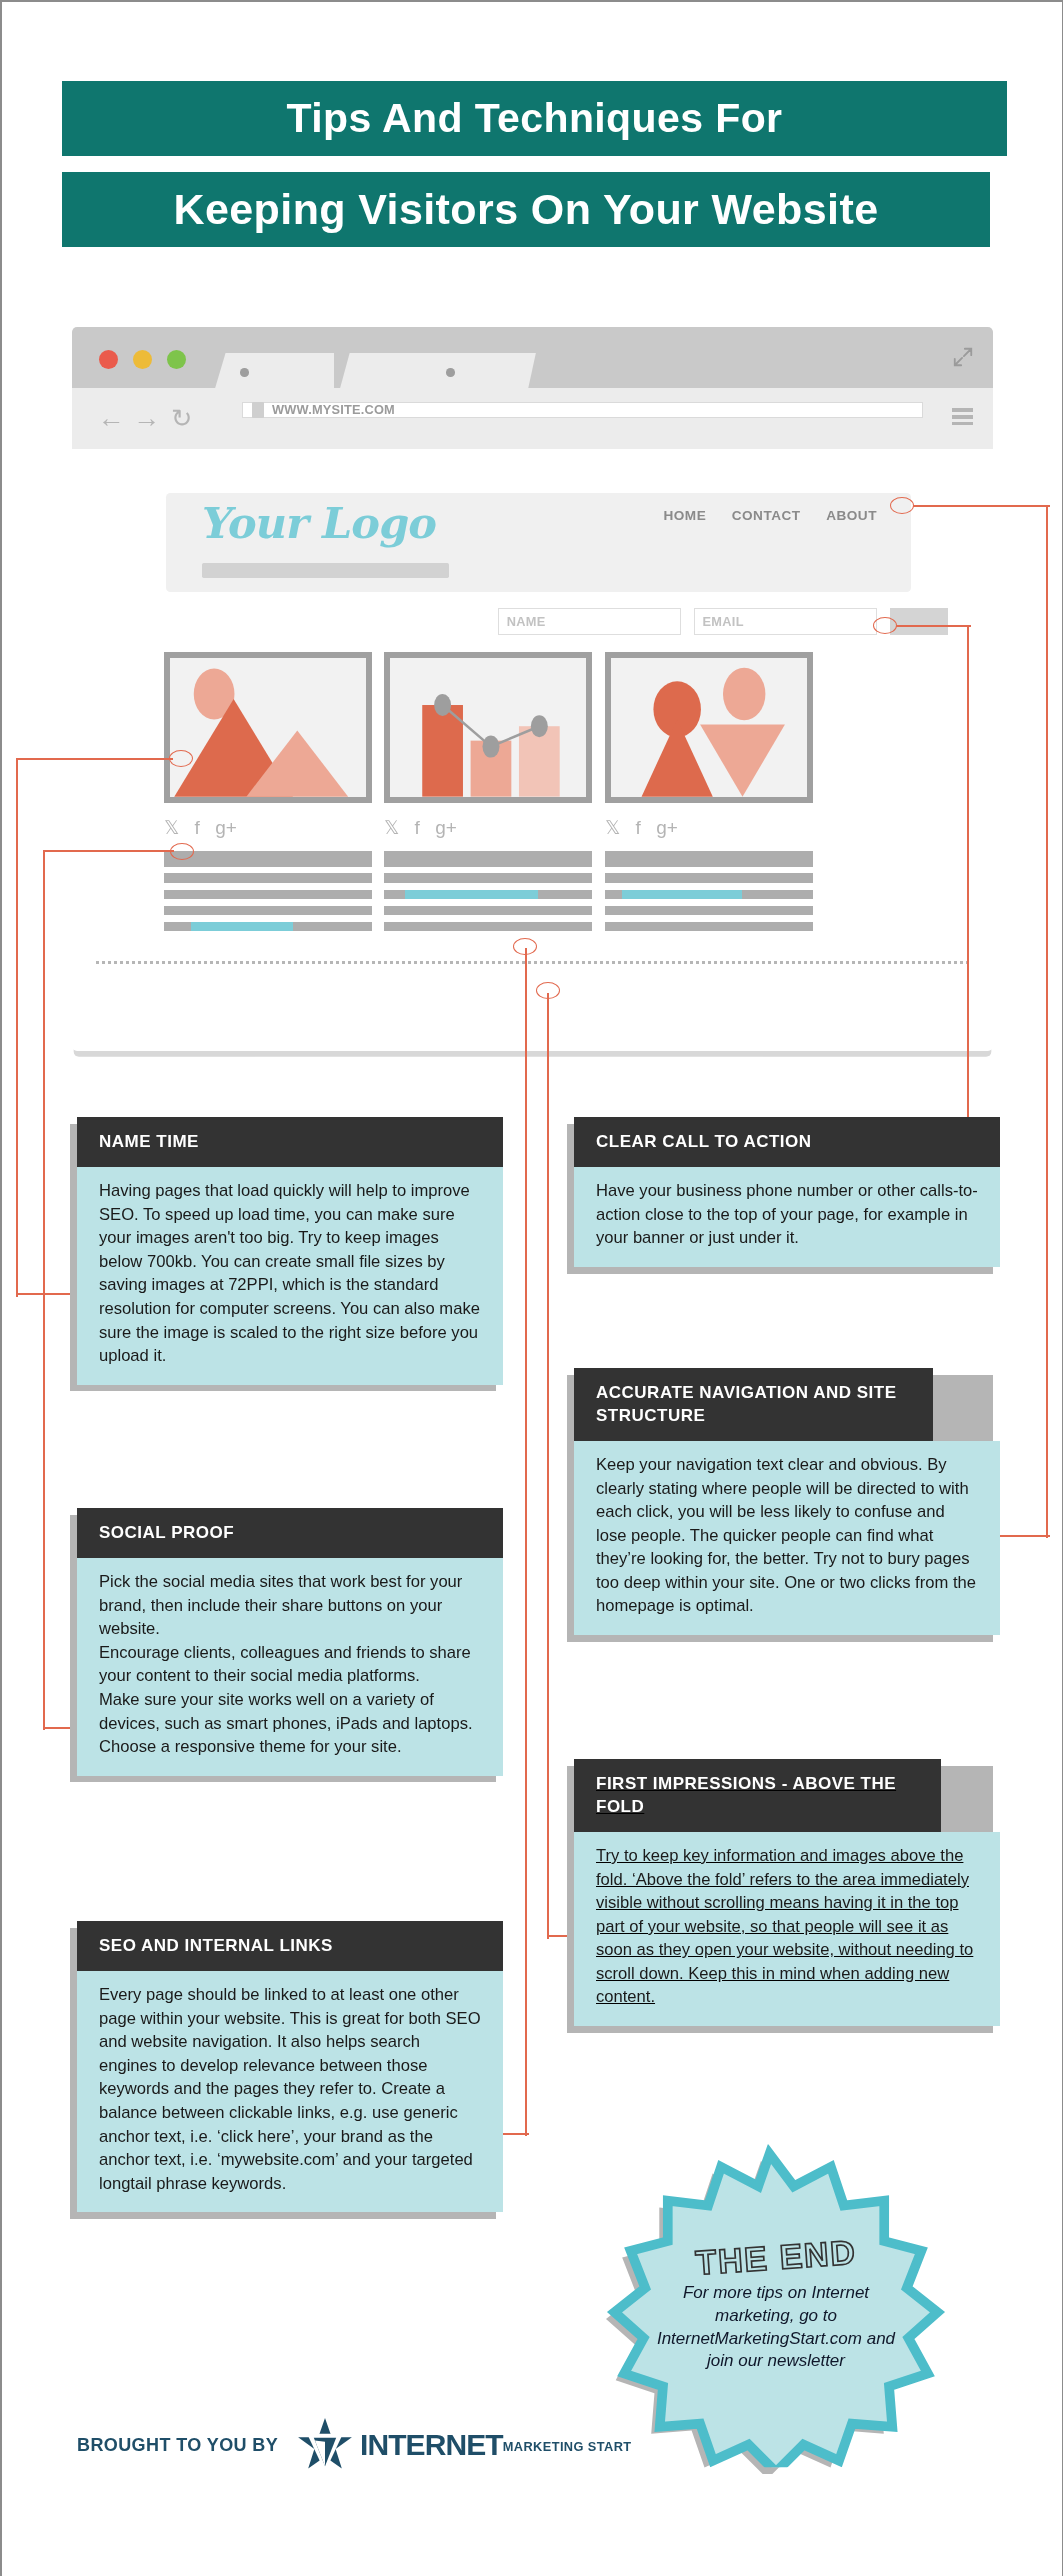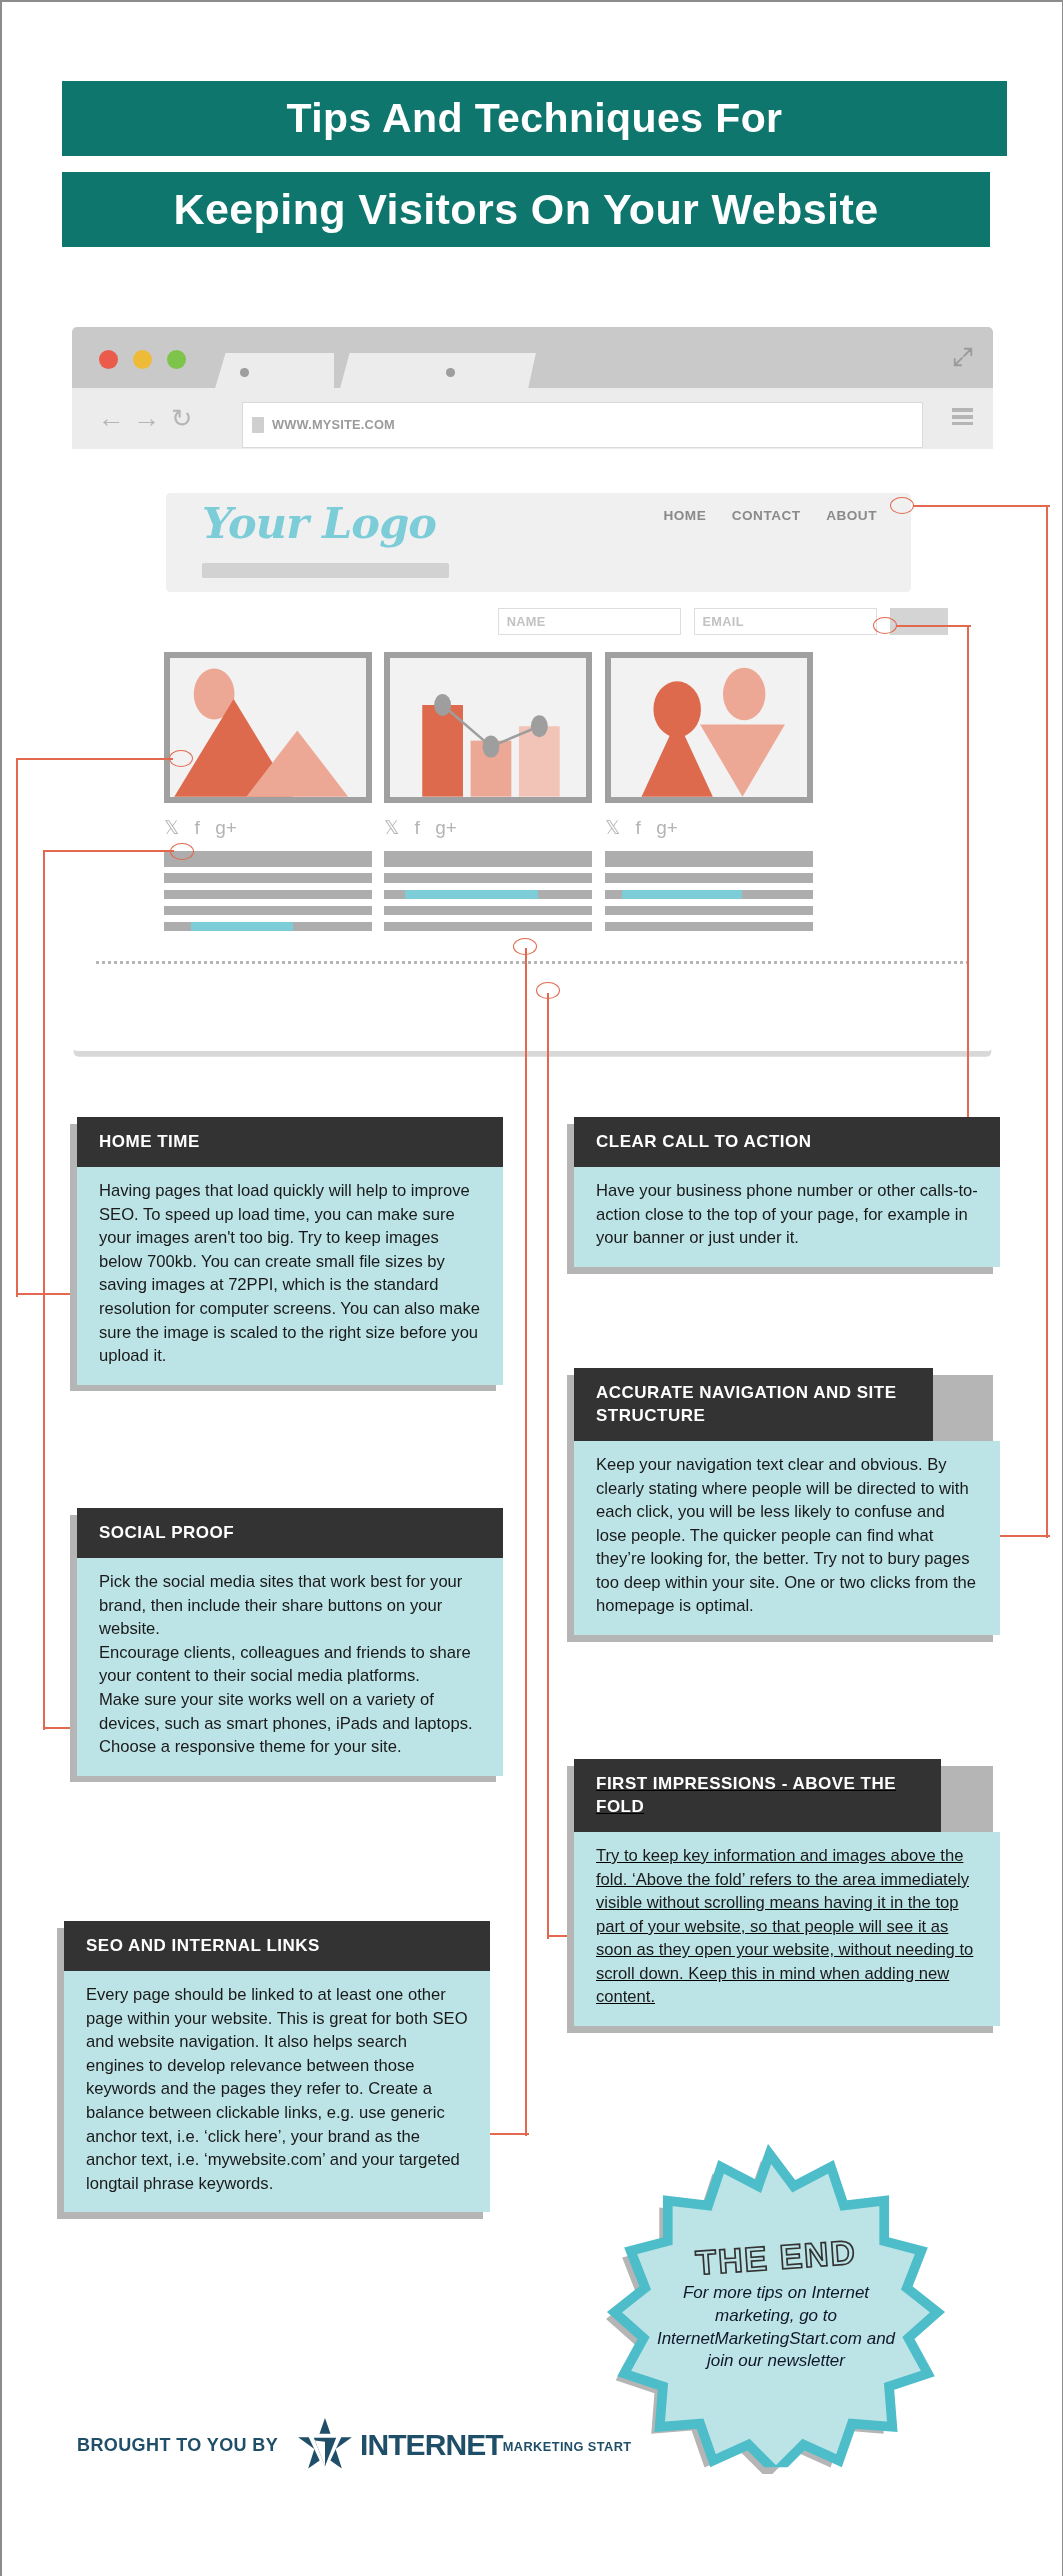--- a/index.html
+++ b/index.html
@@ -62,21 +62,21 @@
   #tabdot1{ left:168px; } #tabdot2{ left:374px; }
   #expand-icon{
     position:absolute; right:19px; top:19px; width:22px; height:22px; color:#9b9b9b;
   }
   #browser-toolbar{
     position:absolute; left:0; top:61px; width:100%; height:61px; background:#ececec;
   }
   .nav-arrow{ position:absolute; top:17px; color:#b5b5b5; font-size:27px; line-height:27px; }
   #nav-back{ left:25.5px; } #nav-fwd{ left:61px; } #nav-reload{ left:99px; font-size:25.5px; }
   #urlbar{
-    position:absolute; left:170px; top:13.6px; width:681px; height:46px;
+    position:absolute; left:170px; top:13.6px; width:681px; height:16px;
     background:#ffffff; border:0.9px solid #dadada; box-sizing:border-box;
     display:flex; align-items:center; padding-left:8.5px;
   }
   #page-doc-icon{ width:12px; height:16px; background:#cfcfcf; border-radius:0.9px; margin-right:8.5px; }
   #url-text{ font-size:12.8px; color:#9b9b9b; font-weight:bold; letter-spacing:0.2px; }
   #hamburger{ position:absolute; right:20.4px; top:20.4px; width:20.4px; }
   #hamburger span{ display:block; height:3.4px; background:#b5b5b5; margin-bottom:3.4px; }
 
   #browser-body{ position:absolute; left:0; top:123px; width:100%; height:601px; background:#fff;
                  border-radius:0 0 5.1px 5.1px; overflow:hidden; }
@@ -322,37 +322,37 @@
   <div class="ell" style="left:511px;top:936px;"></div>
   <div class="conn" style="left:523px;top:946px;width:0;height:1186px;"></div>
   <div class="conn" style="left:481px;top:2131px;width:44px;height:0;"></div>
 
   <div class="ell" style="left:534px;top:980px;"></div>
   <div class="conn" style="left:545px;top:991px;width:0;height:944px;"></div>
   <div class="conn" style="left:545px;top:1933px;width:99px;height:0;"></div>
 
   <div class="info-card" style="left:75px;top:1115px;">
     <div class="shadow"></div>
-    <div class="card-head">HOME TIME</div>
+    <div class="card-head">NAME TIME</div>
     <div class="card-body">
       <p>Having pages that load quickly will help to improve SEO. To speed up load time, you can make sure your images aren't too big. Try to keep images below 700kb. You can create small file sizes by saving images at 72PPI, which is the standard resolution for computer screens. You can also make sure the image is scaled to the right size before you upload it.</p>
     </div>
   </div>
 
   <div class="info-card" style="left:75px;top:1506px;">
     <div class="shadow"></div>
     <div class="card-head">SOCIAL PROOF</div>
     <div class="card-body">
       <p>Pick the social media sites that work best for your brand, then include their share buttons on your website.</p>
       <p>Encourage clients, colleagues and friends to share your content to their social media platforms.</p>
       <p>Make sure your site works well on a variety of devices, such as smart phones, iPads and laptops. Choose a responsive theme for your site.</p>
     </div>
   </div>
 
-  <div class="info-card" style="left:62px;top:1919px;">
+  <div class="info-card" style="left:75px;top:1919px;">
     <div class="shadow"></div>
     <div class="card-head">SEO AND INTERNAL LINKS</div>
     <div class="card-body">
       <p>Every page should be linked to at least one other page within your website. This is great for both SEO and website navigation. It also helps search engines to develop relevance between those keywords and the pages they refer to. Create a balance between clickable links, e.g. use generic anchor text, i.e. ‘click here’, your brand as the anchor text, i.e. ‘mywebsite.com’ and your targeted longtail phrase keywords.</p>
     </div>
   </div>
 
   <div class="info-card" style="left:572px;top:1115px;border-radius:31px;">
     <div class="shadow"></div>
     <div class="card-head">CLEAR CALL TO ACTION</div>

